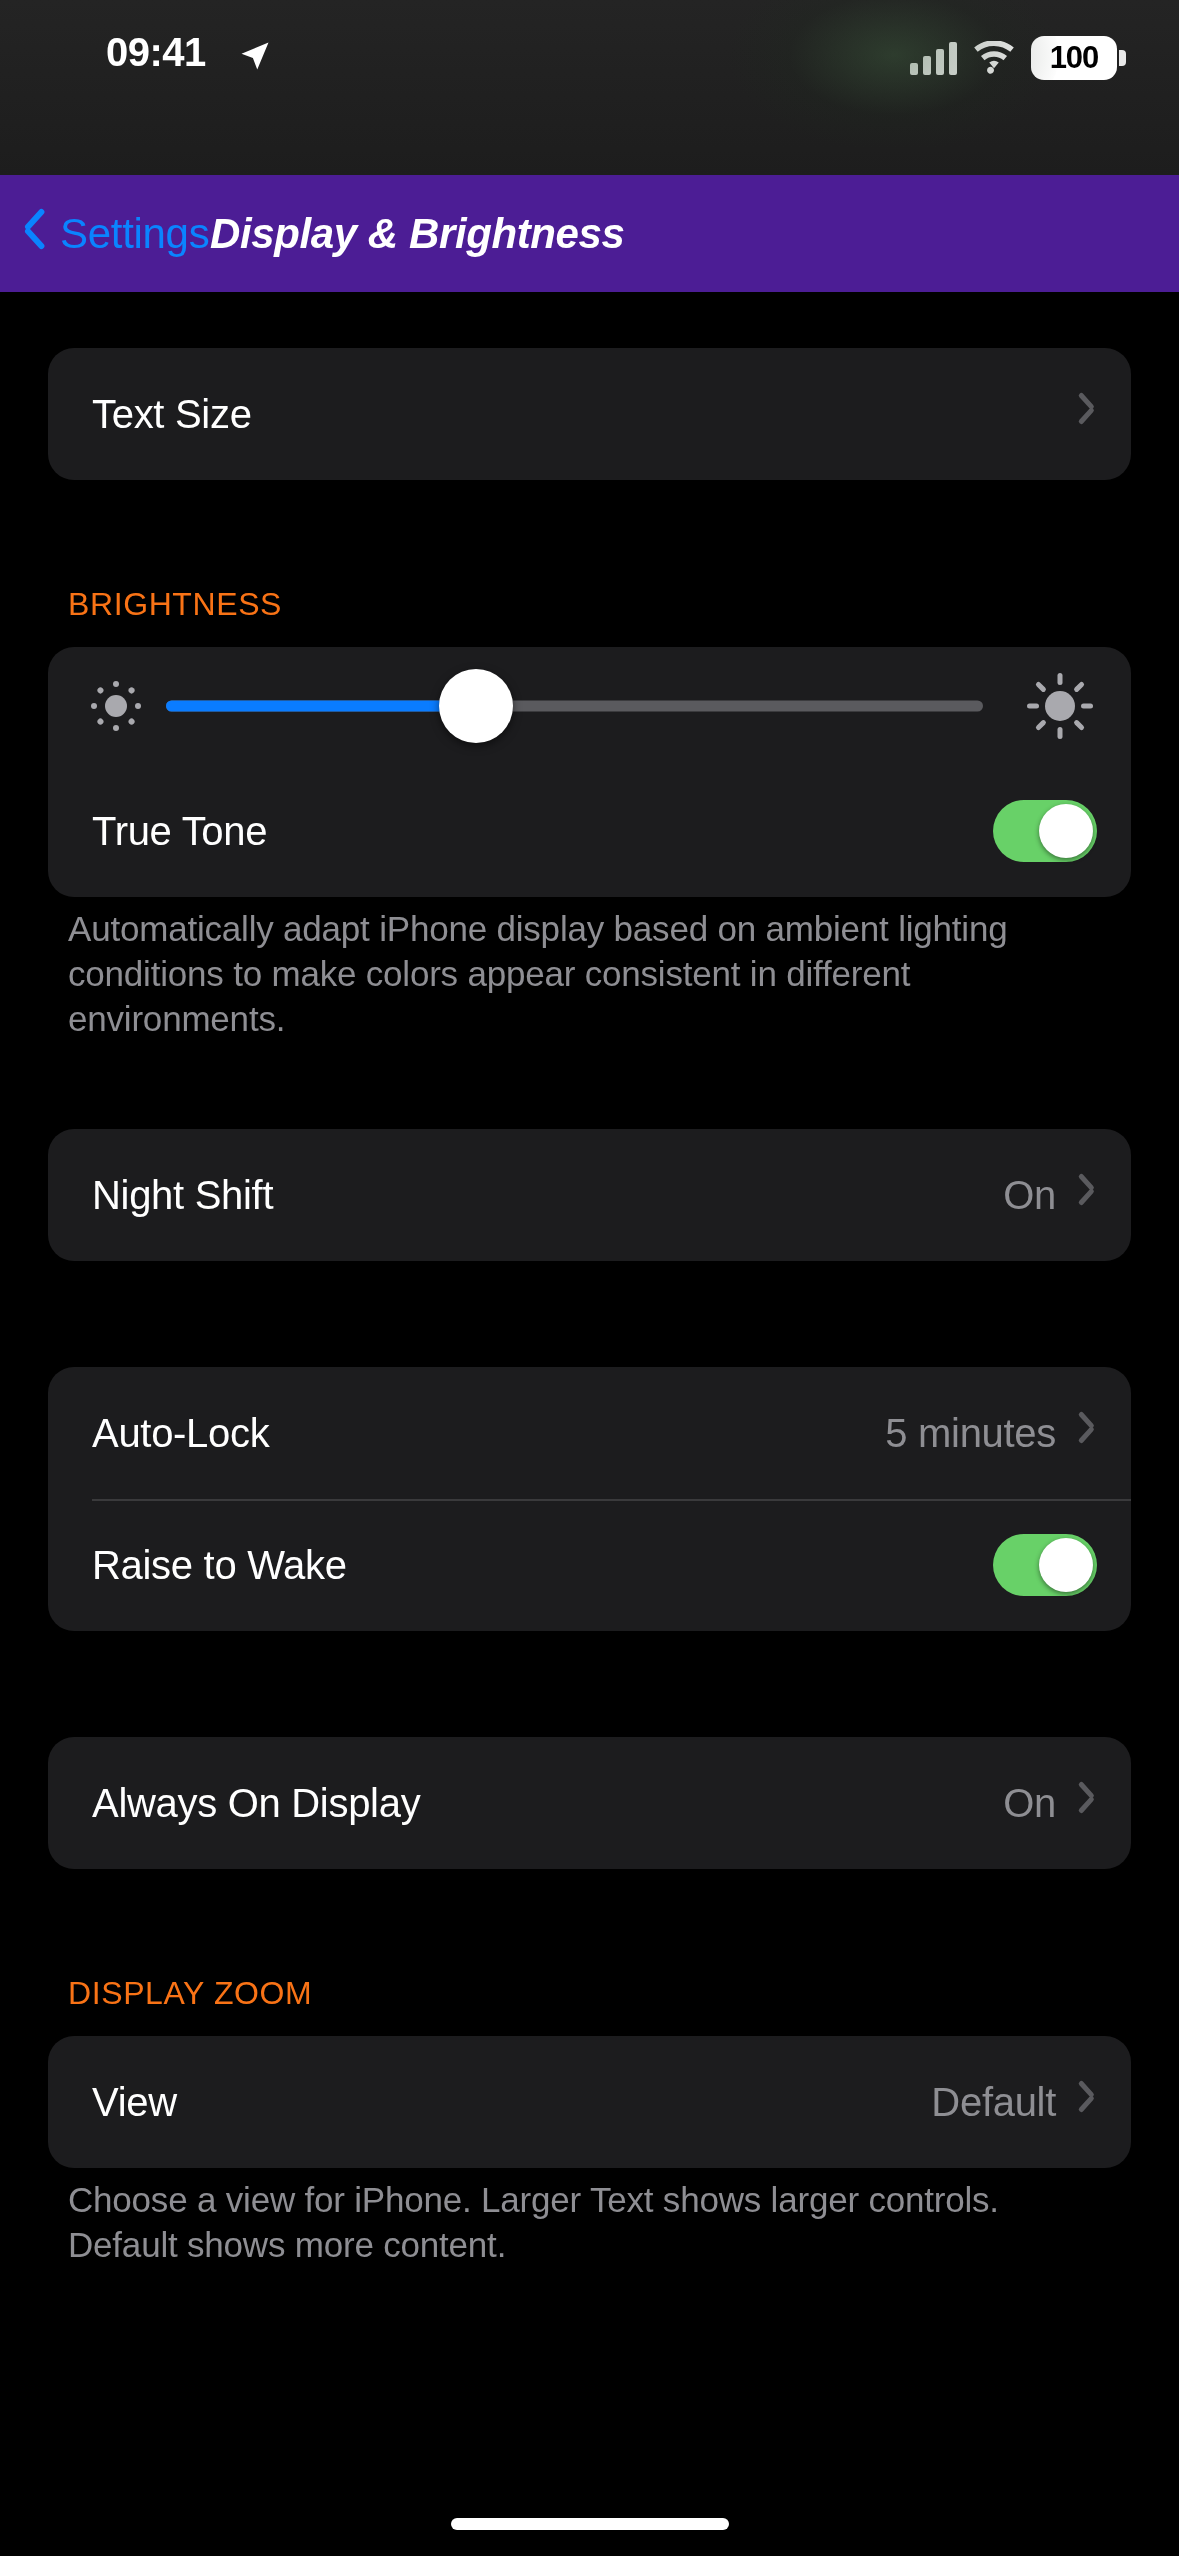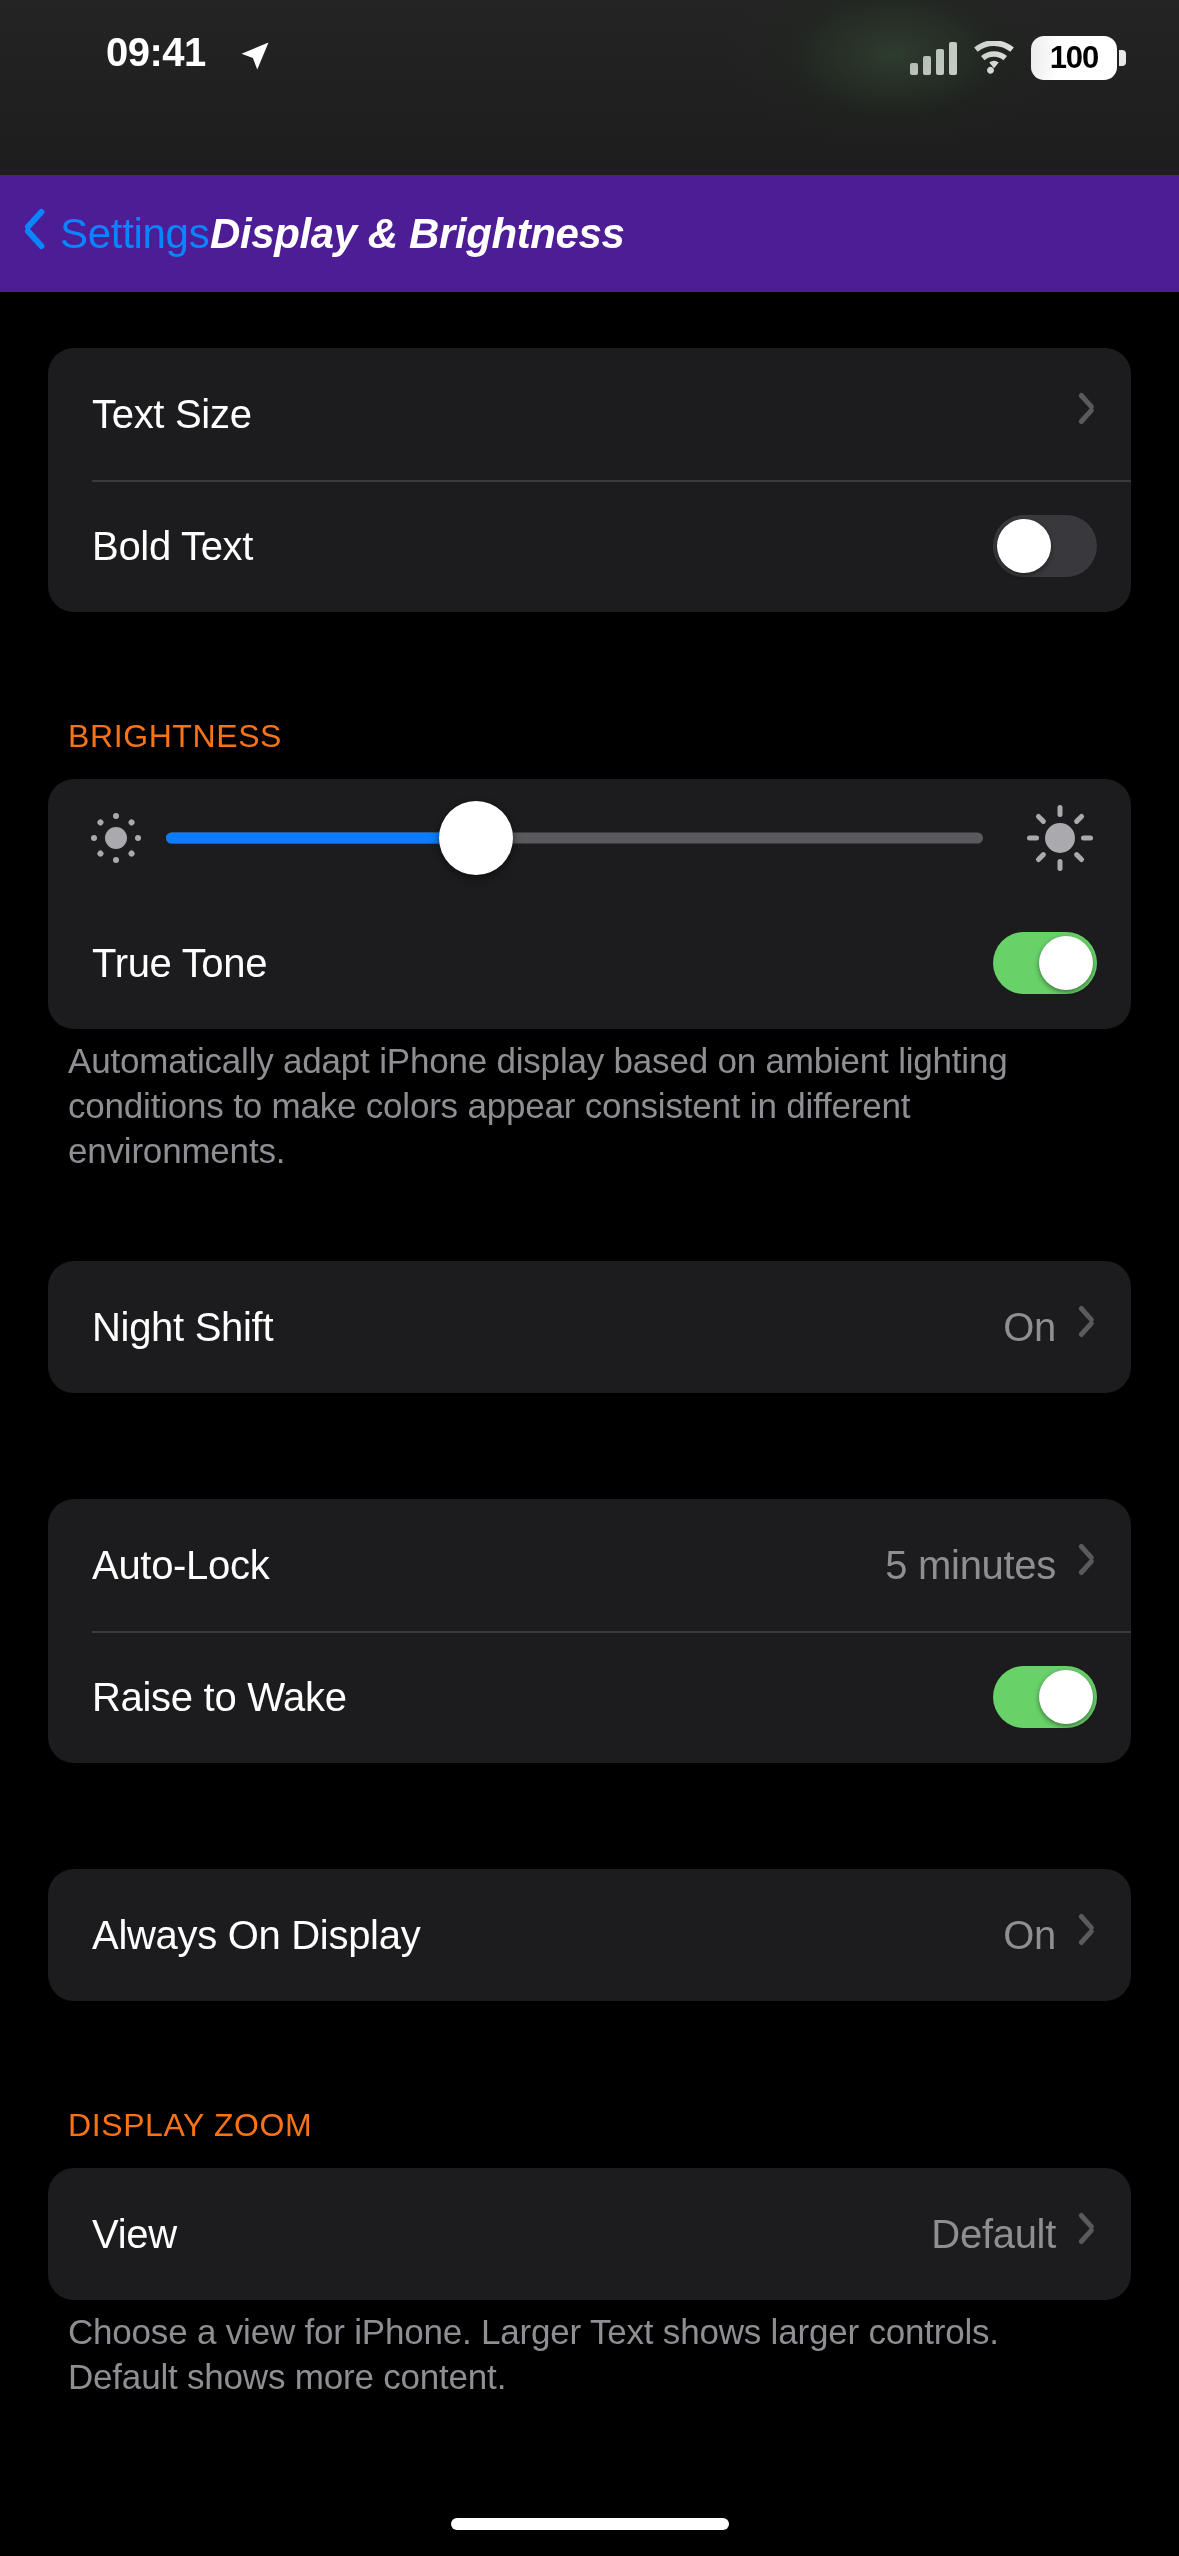--- a/index.html
+++ b/index.html
@@ -189,26 +189,20 @@
 
   <div class="content">
 
     <div class="gap-s"></div>
 
     <div class="card">
       <div class="row">
         <div class="row-label">Text Size</div>
         <div class="chevron"></div>
       </div>
-      <div class="row">
-        <div class="row-label">Bold Text</div>
-        <div class="toggle off">
-            <div class="knob"></div>
-          </div>
-      </div>
     </div>
 
     <div class="gap-l"></div>
 
     <div class="section-header">BRIGHTNESS</div>
     <div class="card">
       <div class="slider-row">
         <div class="sun-small">
           <div class="sun-core"></div>
           <div class="ray" style="transform:translate(-50%,-50%) rotate(0deg)   translateY(-22px);"></div>

